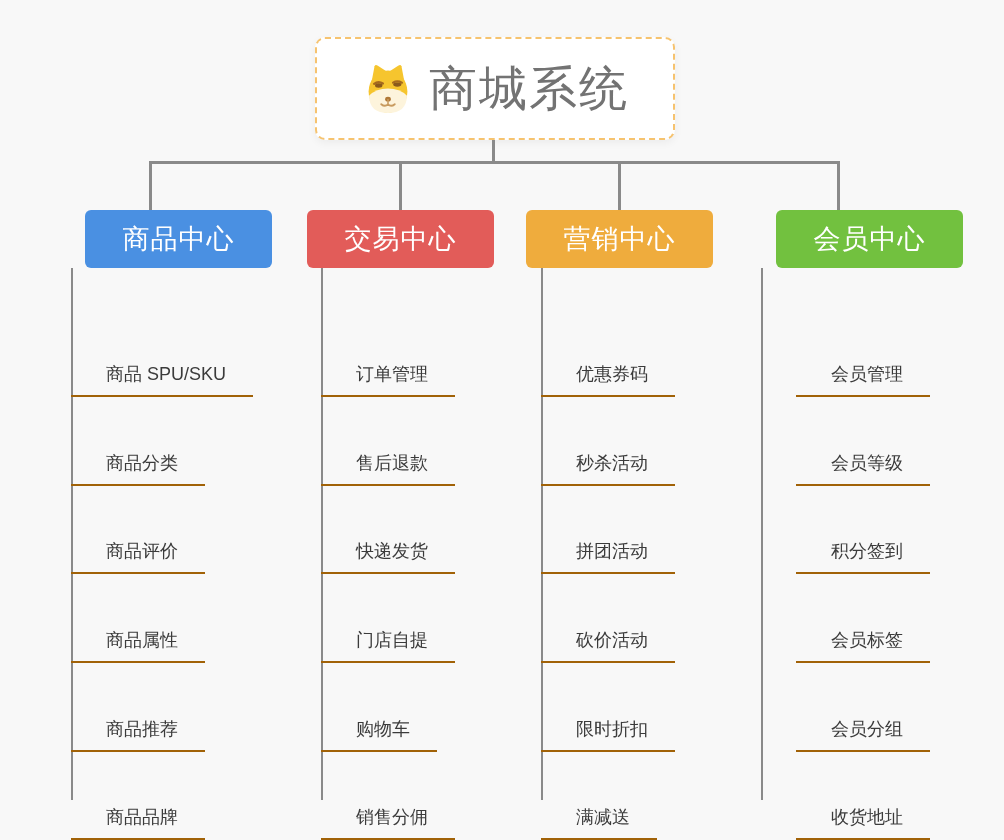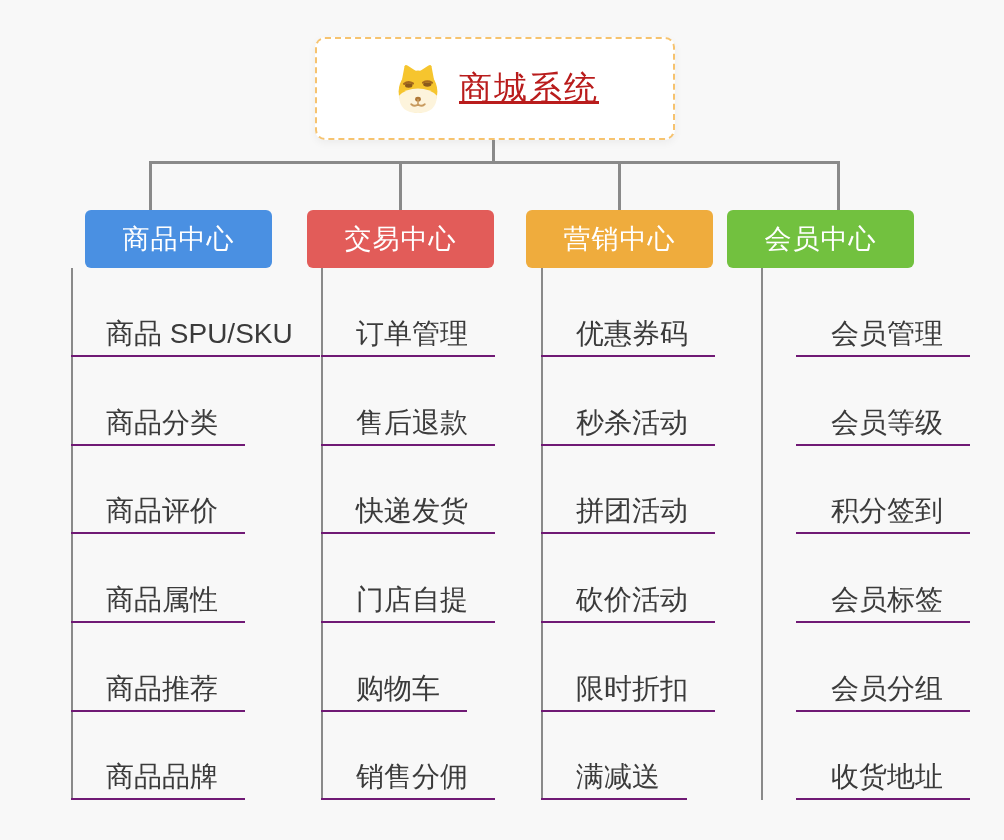--- a/index.html
+++ b/index.html
@@ -25,25 +25,24 @@
     box-shadow: 0 3px 8px rgba(0,0,0,0.05);
     display: flex;
     align-items: center;
     justify-content: center;
     gap: 14px;
     cursor: pointer;
   }
   .dog-icon { width: 54px; height: 54px; display: inline-block; }
   .dog-icon svg { width: 100%; height: 100%; display: block; }
   .root-title {
-    font-size: 33px;
-    color: #b91c1c;
+    font-size: 48px;
+    color: #737373;
     letter-spacing: 2px;
     white-space: nowrap;
-    text-decoration: underline;
   }
 
   
   .conn { position: absolute; background: #8a8a8a; }
   .root-stem { left: 492px; top: 140px; width: 3px; height: 23px; }
   .h-line    { left: 149px; top: 161px; width: 691px; height: 3px; }
   .drop      { top: 161px; width: 3px; height: 49px; }
   .drop-1 { left: 149px; }
   .drop-2 { left: 399px; }
   .drop-3 { left: 618px; }
@@ -59,39 +58,40 @@
     align-items: center;
     justify-content: center;
     color: #ffffff;
     font-size: 27px;
     letter-spacing: 1px;
     cursor: pointer;
   }
   .branch-1 { left: 57px; }
   .branch-2 { left: 307px; }
   .branch-3 { left: 526px; }
-  .branch-4 { left: 727px; }
+  .branch-4 { left: 776px; }
 
   
   .stem { position: absolute; top: 268px; width: 2px; height: 532px; background: #8a8a8a; }
   .stem-1 { left: 71px; }
   .stem-2 { left: 321px; }
   .stem-3 { left: 541px; }
   .stem-4 { left: 761px; }
 
   
   .leaf {
     position: absolute;
-    font-size: 28px;
+    font-size: 18px;
     line-height: 30px;
     color: #3b3b3b;
     white-space: nowrap;
     padding: 0 27px 6px 35px;
-    border-bottom: 2px solid #701a75;
+    border-bottom: 2px solid #a16207;
     cursor: pointer;
+    margin-top: 40px;
   }
   .col-1 { left: 71px; }
   .col-2 { left: 321px; }
   .col-3 { left: 541px; }
   .col-4 { left: 796px; }
   .row-1 { top: 319px; }
   .row-2 { top: 408px; }
   .row-3 { top: 496px; }
   .row-4 { top: 585px; }
   .row-5 { top: 674px; }

